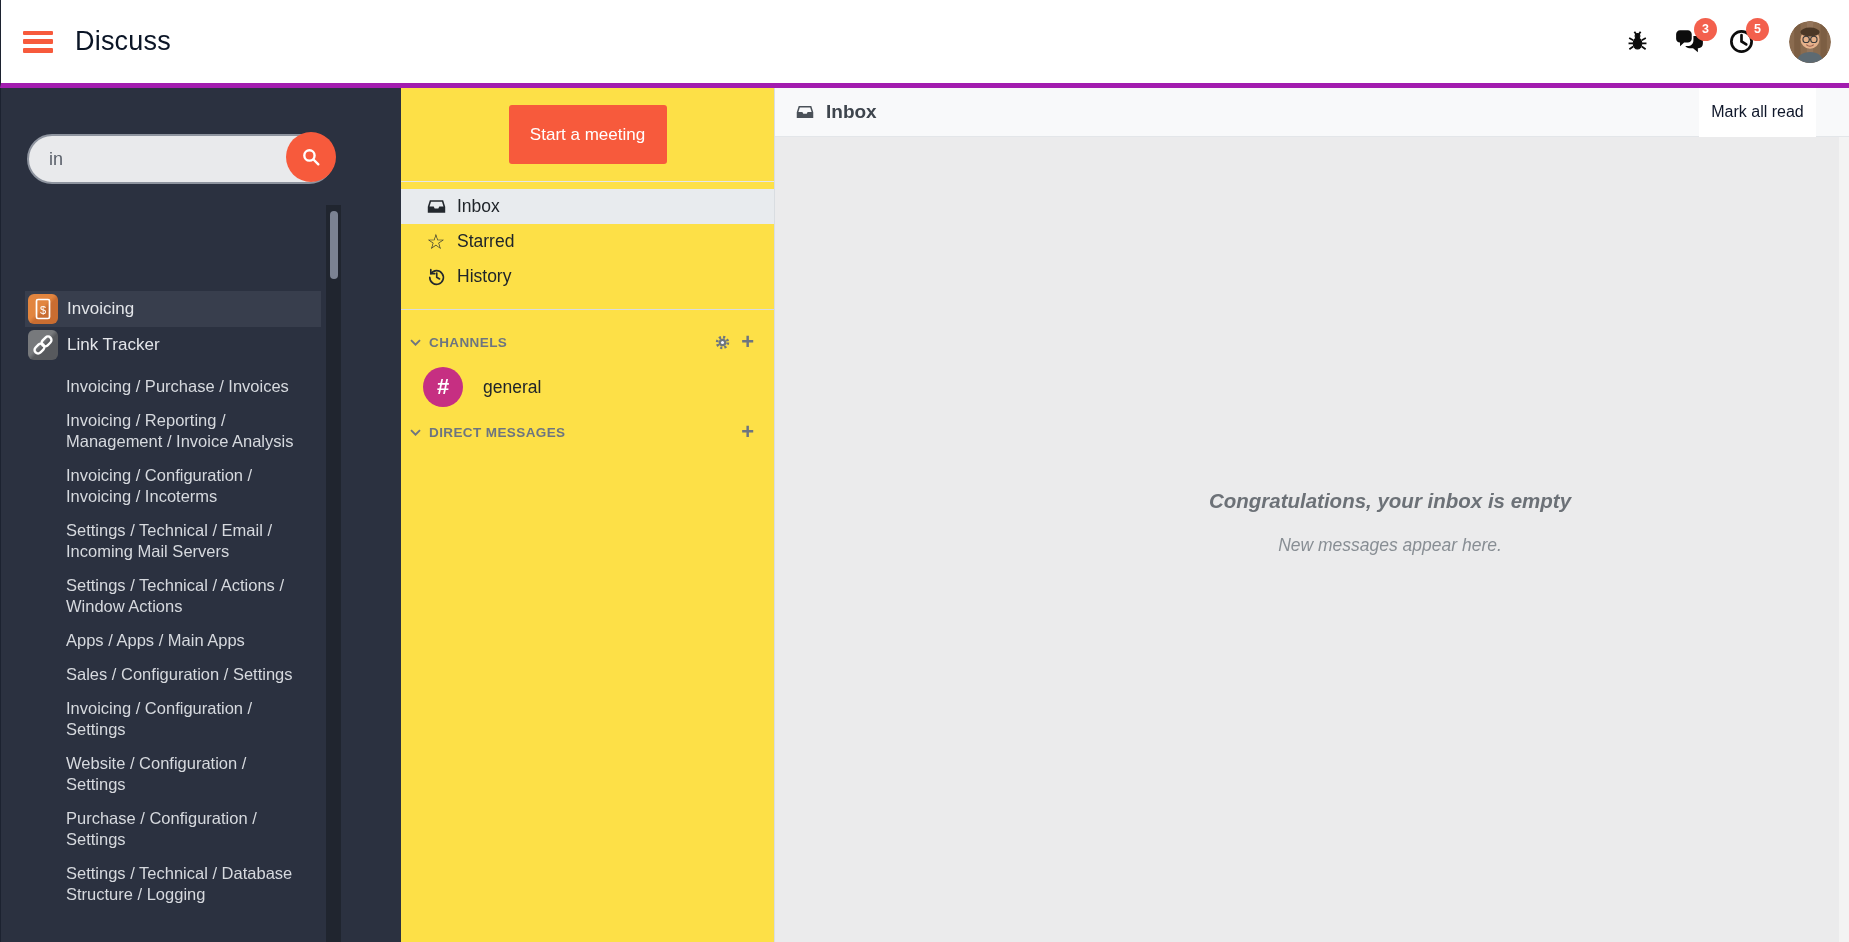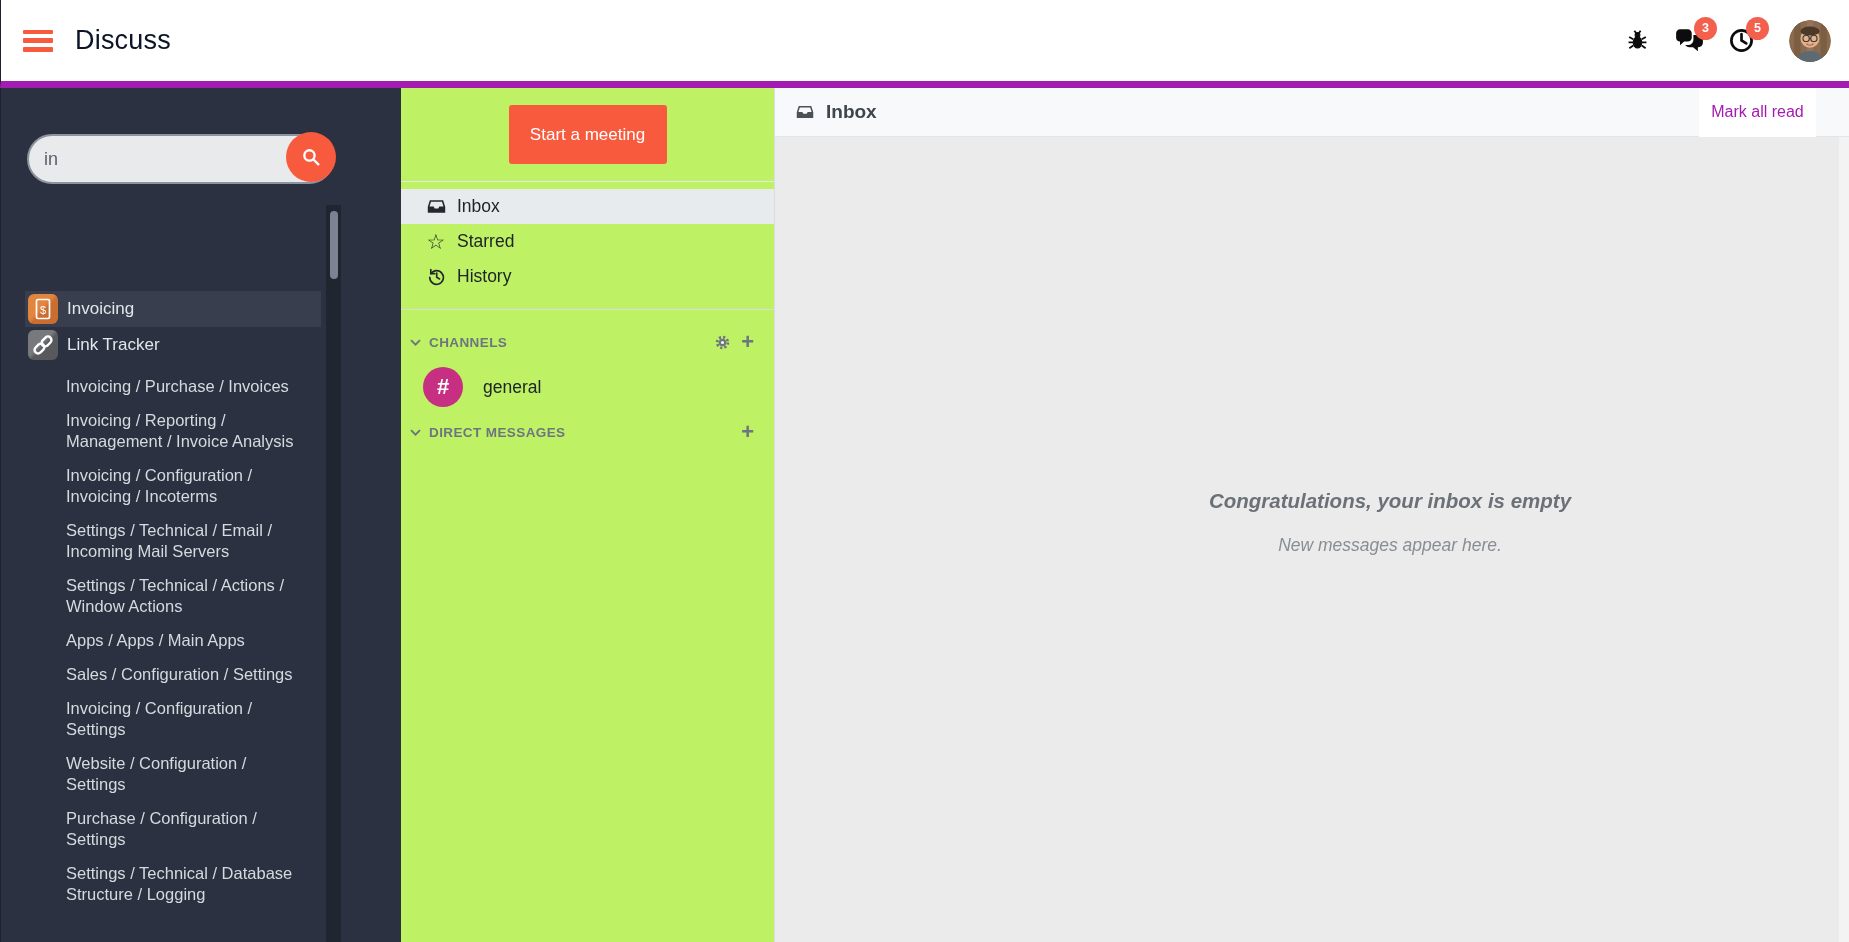--- a/index.html
+++ b/index.html
@@ -2,41 +2,41 @@
 <html><head>
 <meta charset="utf-8">
 <style>
   * { margin:0; padding:0; box-sizing:border-box; }
   html,body { width:1849px; height:942px; overflow:hidden; background:#fff;
               font-family:"Liberation Sans", sans-serif; }
   .app { position:relative; width:1849px; height:942px; }
 
   
   .topbar { position:absolute; top:0; left:0; width:1849px; height:88px;
-            background:#fff; border-bottom:7px solid #a21caf; border-left:1px solid #1c2230;
+            background:#fff; border-bottom:5px solid #a21caf; border-left:1px solid #1c2230;
             display:flex; align-items:center; z-index:5; }
   .hamburger { width:30px; height:22px; margin-left:22px; display:flex; flex-direction:column;
                justify-content:space-between; cursor:pointer; }
   .hamburger span { display:block; height:4.5px; border-radius:1px; background:#f75a3c; }
   .app-title { margin-left:22px; font-size:27px; font-weight:500; color:#0b1526; letter-spacing:.2px; }
   .topbar-right { margin-left:auto; display:flex; align-items:center; margin-right:18px; }
   .top-icon { position:relative; color:#0c0c0c; display:flex; align-items:center; justify-content:center;
               width:44px; height:44px; cursor:pointer; }
   .top-icon + .top-icon { margin-left:8px; }
   .badge { position:absolute; top:-2px; right:-6px; min-width:23px; height:23px; padding:0 6px;
            background:#f3604d; color:#fff; border-radius:12px; font-size:12.5px; font-weight:700;
            display:flex; align-items:center; justify-content:center; }
   .avatar { width:42px; height:42px; border-radius:50%; overflow:hidden; margin-left:26px; cursor:pointer; }
 
   
   .sidebar { position:absolute; top:88px; left:0; width:401px; height:854px;
              background:#2b3140; overflow:hidden; border-left:1px solid #1c2230; }
   .search-wrap { position:absolute; top:46px; left:26px; width:307px; height:50px; }
   .search-pill { position:absolute; inset:0; background:#e9eaec; border:2px solid #8e949f;
-                 border-radius:26px; display:flex; align-items:center; overflow:hidden;justify-content:flex-end; }
+                 border-radius:26px; display:flex; align-items:center; overflow:hidden; }
   .search-pill input { flex:1; height:100%; border:none; outline:none; background:transparent;
                        padding:0 56px 0 20px; font-size:18px; color:#5a606a;
                        font-family:"Liberation Sans", sans-serif; }
   .search-btn { position:absolute; right:-2px; top:-2px; width:50px; height:50px; border:none;
                 border-radius:50%; background:#f75a3c; display:flex; align-items:center;
                 justify-content:center; cursor:pointer; }
   .nav { position:absolute; top:203px; left:0; width:322px; }
   .nav-app { display:flex; align-items:center; height:36px; margin-left:24px; width:296px; cursor:pointer; }
   .nav-app.active { background:#383e4d; }
   .app-icon { width:30px; height:30px; border-radius:6px; margin-left:3px; flex:0 0 30px;
@@ -48,21 +48,21 @@
   .nav-path { margin:13px 40px 13px 65px; width:238px; font-size:16.5px; line-height:21px;
               color:#d6d9de; cursor:pointer; }
   .nav-path:first-of-type { margin-top:7px; }
   .side-scroll-track { position:absolute; top:117px; left:325px; width:15px; height:737px;
                        background:#20252f; }
   .side-scroll-thumb { position:absolute; top:6px; left:3.5px; width:8px; height:68px;
                        border-radius:4px; background:#7b8292; cursor:grab; }
 
   
   .panel { position:absolute; top:88px; left:401px; width:374px; height:854px;
-           background:#bef264; border-right:1px solid #d9dde1; }
+           background:#fde047; border-right:1px solid #d9dde1; }
   .meeting-block { height:94px; border-bottom:1px solid #e4e7ea; display:flex;
                    align-items:center; justify-content:center; }
   .meeting-btn { width:158px; height:59px; background:#f75a3c; color:#fff; border:none;
                  border-radius:3px; font-size:17px; font-family:"Liberation Sans", sans-serif;
                  cursor:pointer; }
   .mailboxes { margin-top:7px; padding-bottom:15px; border-bottom:1px solid #d9dce0; }
   .mailbox-row { height:35px; display:flex; align-items:center; padding-left:25px; cursor:pointer;
                  font-size:17.5px; color:#20252a; }
   .mailbox-row.active { background:#e8ebee; }
   .mailbox-row .mb-icon { width:20px; height:20px; margin-right:11px; display:flex;
@@ -82,21 +82,21 @@
                  justify-content:center; }
   .channel-name { margin-left:20px; font-size:17.5px; color:#20252a; }
 
   
   .main { position:absolute; top:88px; left:775px; width:1074px; height:854px; background:#ebebec; }
   .main-head { position:absolute; top:0; left:0; width:1074px; height:49px; background:#f8f9fa;
                border-bottom:1px solid #e3e6e9; display:flex; align-items:center; }
   .main-head .mh-icon { margin-left:21px; color:#4a5158; display:flex; }
   .main-title { margin-left:12px; font-size:19px; font-weight:700; color:#3e454d; }
   .mark-read-btn { margin-left:auto; margin-right:33px; width:117px; height:49px; background:#fff;
-                   border:none; color:#a21caf; font-size:16px;
+                   border:none; color:#0f172a; font-size:16px;
                    font-family:"Liberation Sans", sans-serif; cursor:pointer; }
   .empty-state { position:absolute; top:401px; left:0; width:1230px; text-align:center; }
   .empty-title { font-size:20.5px; font-weight:700; font-style:italic; color:#6c7177; }
   .empty-sub { margin-top:22px; font-size:17.5px; font-style:italic; color:#888e94; }
   .content-scroll { position:absolute; top:49px; right:0; width:10px; height:805px; background:#f3f3f3; }
 </style>
 </head>
 <body>
 
 <div class="app">

